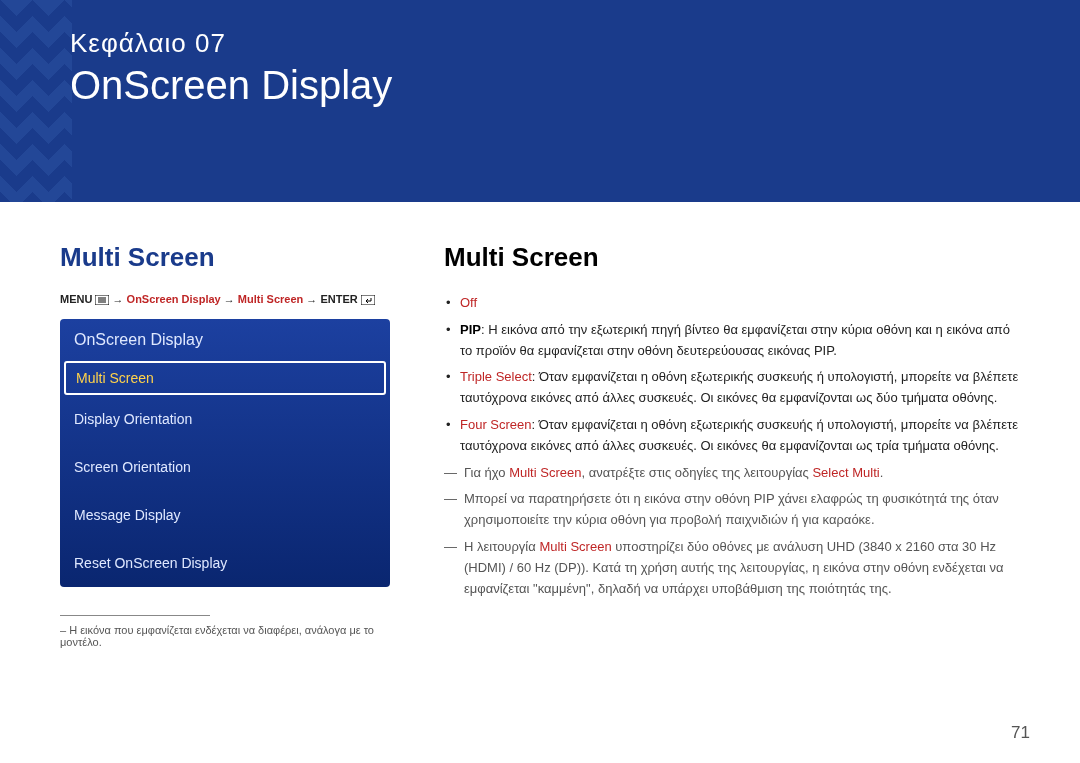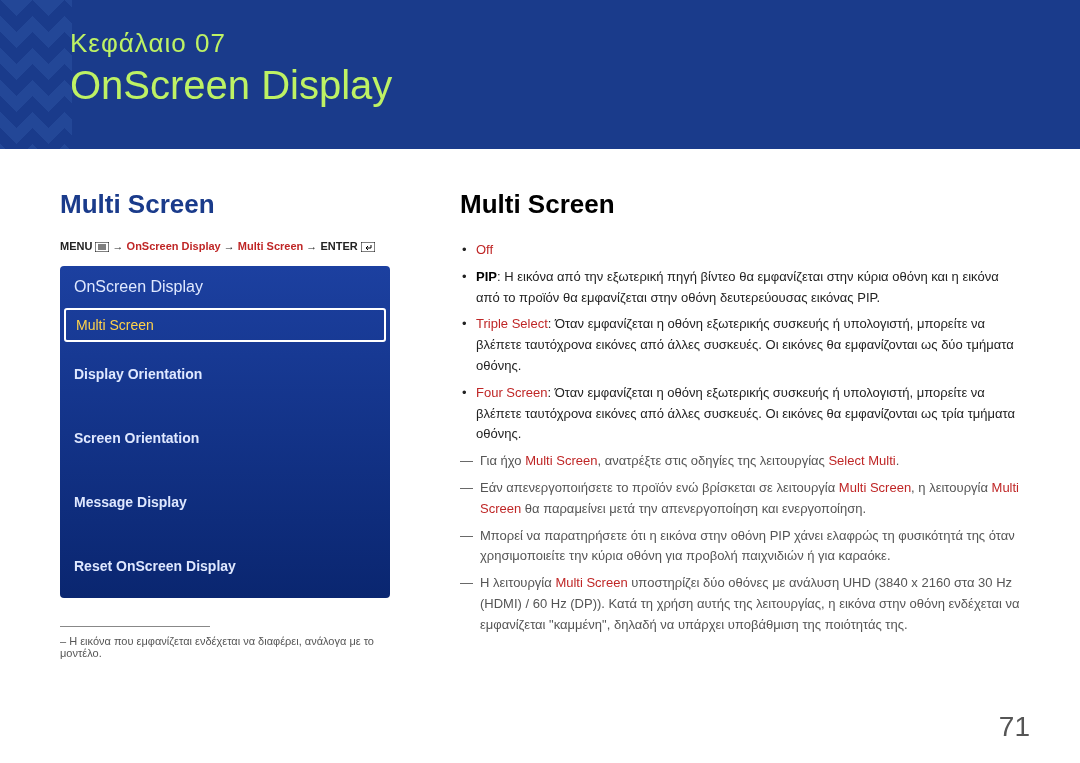--- a/index.html
+++ b/index.html
@@ -6,22 +6,22 @@
   body {
     width: 1080px;
     height: 763px;
     font-family: Arial, Helvetica, sans-serif;
     background: #fff;
     color: #222;
     position: relative;
   }
   .header {
     background: #1a3b8b;
-    color: #bef264;
-    height: 149px;
+    color: #ffffff;
+    height: 202px;
     position: relative;
     padding: 25px 60px 0 60px;
     overflow: hidden;
   }
   .header-pattern {
     position: absolute;
     top: 0; left: 0; bottom: 0;
     width: 72px;
     background: linear-gradient(135deg, #2a4fa0 25%, transparent 25%) -16px 0,
                 linear-gradient(225deg, #2a4fa0 25%, transparent 25%) -16px 0,
@@ -40,21 +40,21 @@
   }
   .chapter-title {
     font-size: 40px;
     font-weight: 500;
     margin-left: 10px;
     line-height: 1.2;
   }
   .content {
     display: flex;
     padding: 40px 60px 0 60px;
-    gap: 70px;
+    gap: 54px;
   }
   .left-col { width: 330px; }
   .right-col { flex: 1; }
   .section-h {
     font-size: 26px;
     font-weight: 600;
     color: #1a3b8b;
     margin-bottom: 20px;
   }
   .section-h.black { color: #000; }
@@ -75,25 +75,24 @@
     color: #dfe8ff;
     overflow: hidden;
     margin-bottom: 28px;
   }
   .menu-header {
     padding: 12px 14px;
     font-size: 16px;
     font-weight: 500;
   }
   .menu-item {
-    padding: 24px 14px;
+    padding: 16px 14px;
     font-size: 14px;
     display: flex;
     justify-content: space-between;
-    font-weight: bold;
   }
   .menu-item.selected {
     border: 2px solid #fff;
     margin: 0 4px;
     border-radius: 3px;
     color: #ffd24a;
     font-weight: 500;
     padding: 7px 10px;
   }
   .divider {
@@ -133,21 +132,21 @@
     position: absolute;
     left: 0;
     top: 0;
   }
   .hl { color: #bf2626; }
   b { font-weight: 700; color: #000; }
   .page-num {
     position: absolute;
     bottom: 20px;
     right: 50px;
-    font-size: 28px;
+    font-size: 17px;
     color: #555;
   }
 </style>
 </head>
 <body>
 
 <div class="header">
   <div class="header-pattern"></div>
   <div class="chapter-label">Κεφάλαιο  07</div>
   <div class="chapter-title">OnScreen Display</div>
@@ -219,23 +218,20 @@
       <li>
         <span class="hl">Four Screen</span><span>: Όταν εμφανίζεται η οθόνη εξωτερικής συσκευής ή υπολογιστή, μπορείτε να βλέπετε ταυτόχρονα εικόνες από άλλες συσκευές. Οι εικόνες θα εμφανίζονται ως τρία τμήματα οθόνης.</span>
       </li>
     </ul>
 
     <ul class="dash-list">
       <li>
         <span>Για ήχο </span><span class="hl">Multi Screen</span><span>, ανατρέξτε στις οδηγίες της λειτουργίας </span><span class="hl">Select Multi</span><span>.</span>
       </li>
       <li>
-        <span>Εάν απενεργοποιήσετε το προϊόν ενώ βρίσκεται σε λειτουργία </span><span class="hl">Multi Screen</span><span>, η λειτουργία </span><span class="hl">Multi Screen</span><span> θα παραμείνει μετά την απενεργοποίηση και ενεργοποίηση.</span>
-      </li>
-      <li>
         <span>Μπορεί να παρατηρήσετε ότι η εικόνα στην οθόνη PIP χάνει ελαφρώς τη φυσικότητά της όταν χρησιμοποιείτε την κύρια οθόνη για προβολή παιχνιδιών ή για καραόκε.</span>
       </li>
       <li>
         <span>Η λειτουργία </span><span class="hl">Multi Screen</span><span> υποστηρίζει δύο οθόνες με ανάλυση UHD (3840 x 2160 στα 30 Hz (HDMI) / 60 Hz (DP)). Κατά τη χρήση αυτής της λειτουργίας, η εικόνα στην οθόνη ενδέχεται να εμφανίζεται "καμμένη", δηλαδή να υπάρχει υποβάθμιση της ποιότητάς της.</span>
       </li>
     </ul>
   </div>
 </div>
 
 <div class="page-num">71</div>

